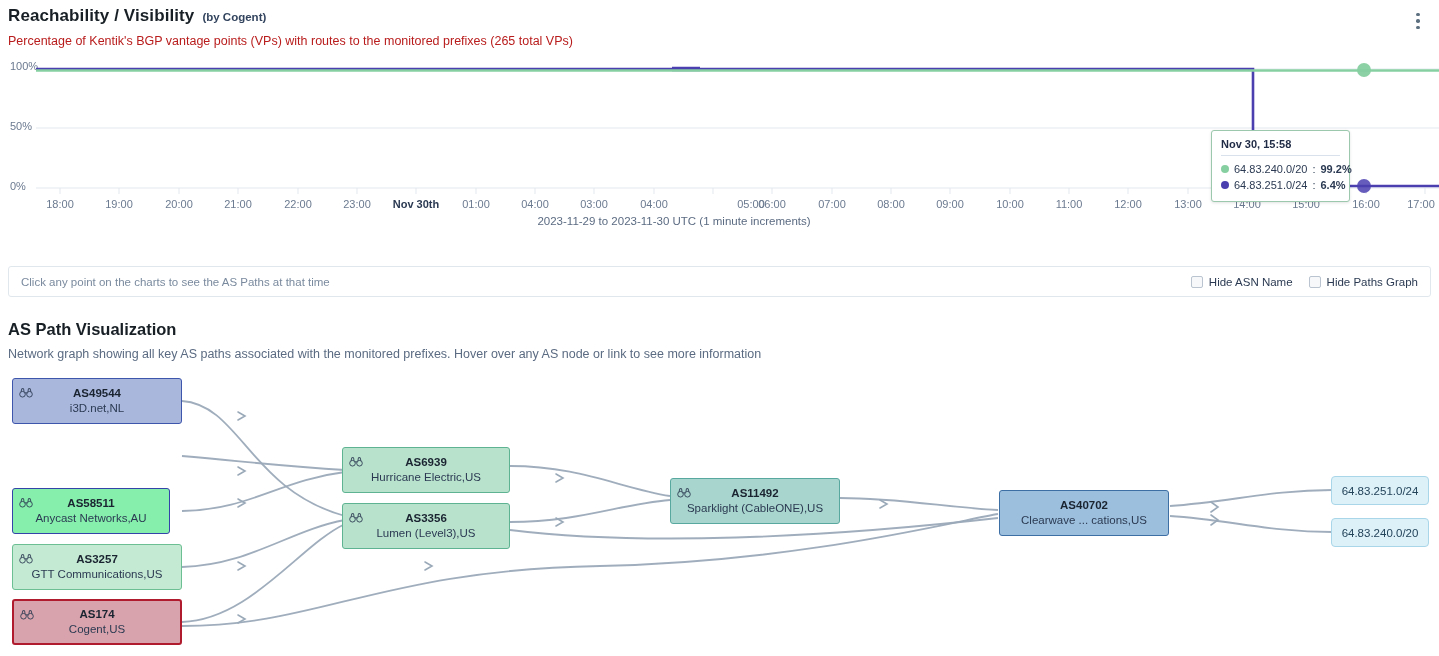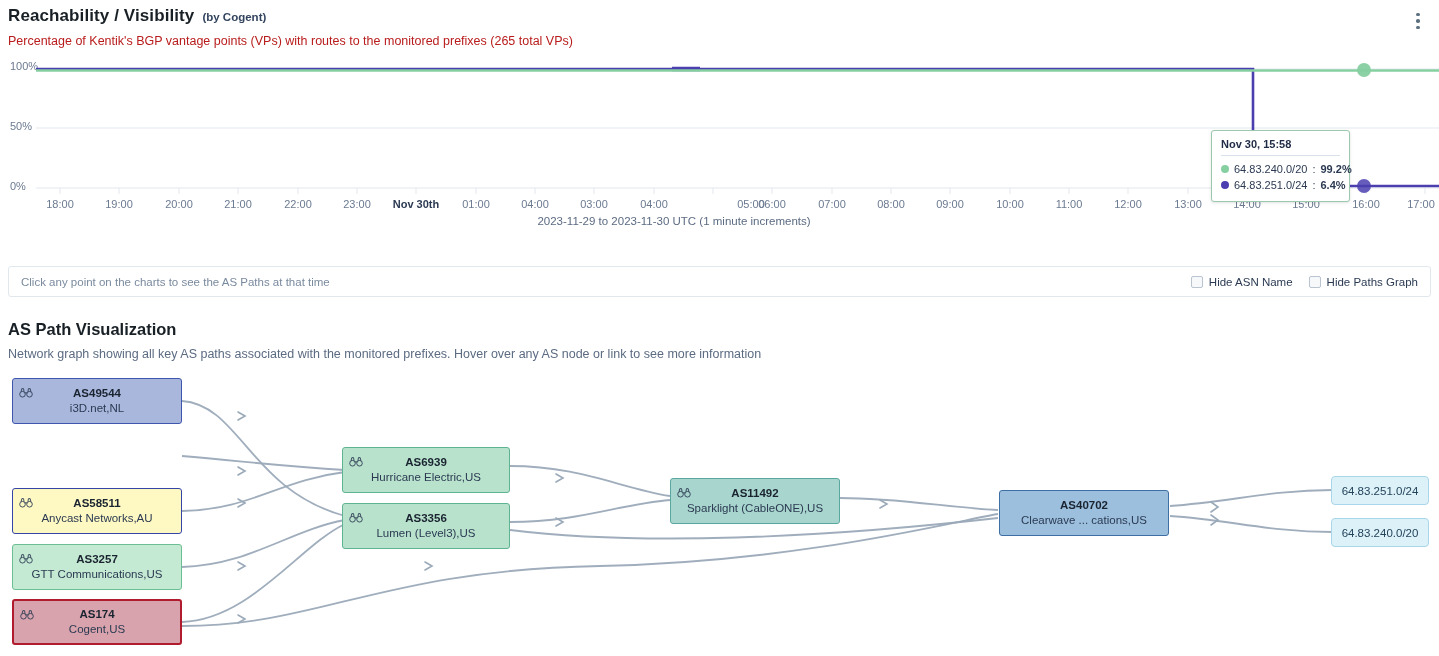--- a/index.html
+++ b/index.html
@@ -261,21 +261,21 @@
               <path d="M10.2,5.2 L10.8,1.6 L12.8,1.6 L13.6,5.2"></path>
               <path d="M6.6,6.4 h2.8"></path>
             </g>
           </svg>
       </span>
       <span class="asn">AS49544</span>
       <span class="org">i3D.net,NL</span>
     </div>
 
 
-    <div class="node" style="left:12px; top:118px; width:170px; height:46px; background:#fef9c3; border-color:#3444a8;">
+    <div class="node" style="left:12px; top:118px; width:158px; height:46px; background:#86efac; border-color:#3444a8;">
       <span class="bino">
         <svg width="14" height="11" viewBox="0 0 16 12">
             <g fill="none" stroke="#2b3a52" stroke-width="1">
               <circle cx="4" cy="8" r="3.2"></circle>
               <circle cx="12" cy="8" r="3.2"></circle>
               <path d="M2.4,5.2 L3.2,1.6 L5.2,1.6 L5.8,5.2"></path>
               <path d="M10.2,5.2 L10.8,1.6 L12.8,1.6 L13.6,5.2"></path>
               <path d="M6.6,6.4 h2.8"></path>
             </g>
           </svg>

